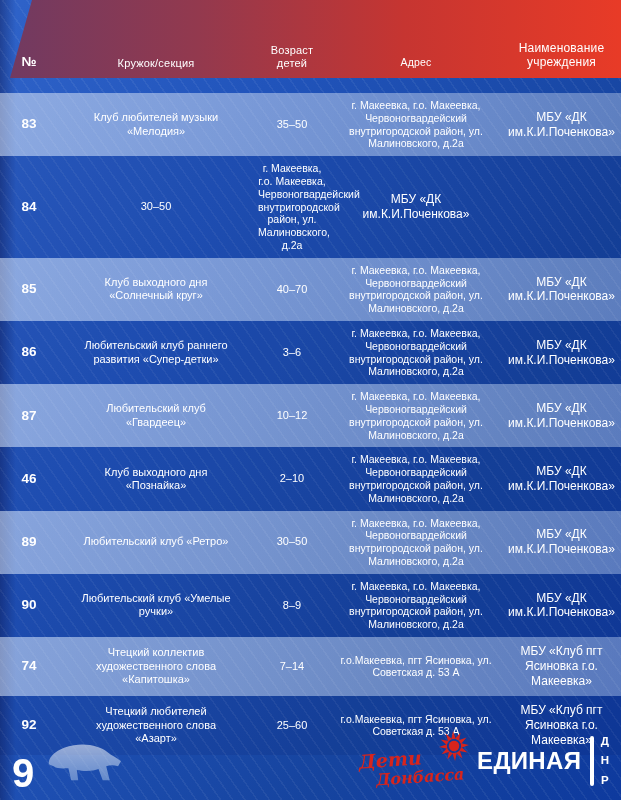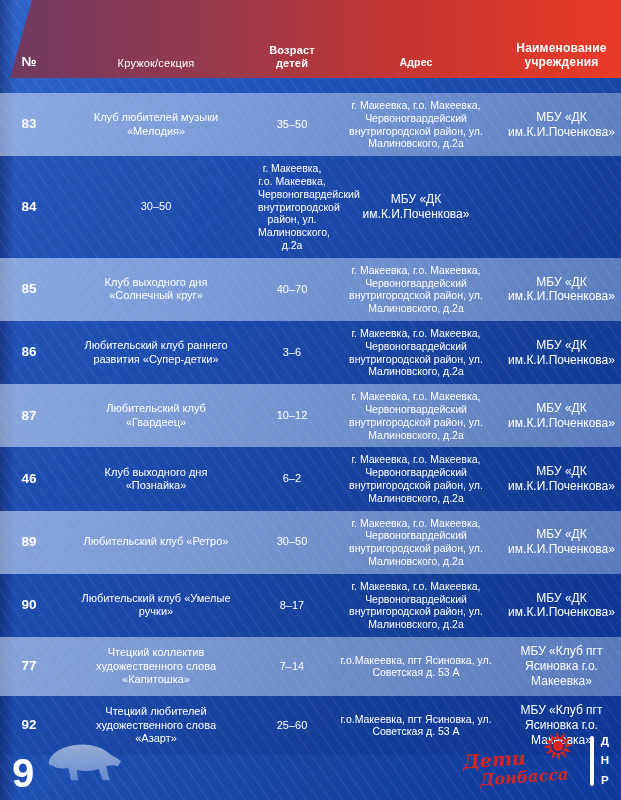--- a/index.html
+++ b/index.html
@@ -29,21 +29,21 @@
   
   .header{
     position:absolute;top:0;left:0;width:621px;height:78px;
     display:grid;grid-template-columns:var(--cols);align-items:end;
     padding-bottom:9px;
     background:linear-gradient(90deg,var(--header_left) 0%,#93394e 32%,#c63531 65%,var(--header_right) 100%);
     clip-path:polygon(32px 0, 100% 0, 100% 100%, 10px 100%);
     z-index:2;
   }
   .hcell{
-    text-align:center;font-weight:bold;font-size:14.5px;line-height:1.12;
+    text-align:center;font-weight:normal;font-size:14.5px;line-height:1.12;
     letter-spacing:0.2px;
   }
   .hcell.c-age{padding:0 2px;}
   .hcell.c-inst{padding:0 2px;}
   
   .table{position:absolute;top:93px;left:0;width:621px;z-index:1;}
   .row{
     display:grid;grid-template-columns:var(--cols);align-items:center;
     min-height:59px;padding:6px 0;
   }
@@ -127,40 +127,40 @@
       <div class="row row-light">
       <div class="cell c-num">87</div>
       <div class="cell c-club">Любительский клуб «Гвардеец»</div>
       <div class="cell c-age">10–12</div>
       <div class="cell c-addr">г. Макеевка, г.о. Макеевка, Червоногвардейский внутригородской район, ул. Малиновского, д.2а</div>
       <div class="cell c-inst">МБУ «ДК им.К.И.Поченкова»</div>
     </div>
       <div class="row row-dark">
       <div class="cell c-num">46</div>
       <div class="cell c-club">Клуб выходного дня «Познайка»</div>
-      <div class="cell c-age">6–2</div>
+      <div class="cell c-age">2–10</div>
       <div class="cell c-addr">г. Макеевка, г.о. Макеевка, Червоногвардейский внутригородской район, ул. Малиновского, д.2а</div>
       <div class="cell c-inst">МБУ «ДК им.К.И.Поченкова»</div>
     </div>
       <div class="row row-light">
       <div class="cell c-num">89</div>
       <div class="cell c-club">Любительский клуб «Ретро»</div>
       <div class="cell c-age">30–50</div>
       <div class="cell c-addr">г. Макеевка, г.о. Макеевка, Червоногвардейский внутригородской район, ул. Малиновского, д.2а</div>
       <div class="cell c-inst">МБУ «ДК им.К.И.Поченкова»</div>
     </div>
       <div class="row row-dark">
       <div class="cell c-num">90</div>
       <div class="cell c-club">Любительский клуб «Умелые ручки»</div>
-      <div class="cell c-age">8–17</div>
-      <div class="cell c-addr">г. Макеевка, г.о. Макеевка, Червоногвардейский внутригородской район, ул. Малиновского, д.2а</div>
-      <div class="cell c-inst">МБУ «ДК им.К.И.Поченкова»</div>
-    </div>
-      <div class="row row-light">
-      <div class="cell c-num">77</div>
+      <div class="cell c-age">8–9</div>
+      <div class="cell c-addr">г. Макеевка, г.о. Макеевка, Червоногвардейский внутригородской район, ул. Малиновского, д.2а</div>
+      <div class="cell c-inst">МБУ «ДК им.К.И.Поченкова»</div>
+    </div>
+      <div class="row row-light">
+      <div class="cell c-num">74</div>
       <div class="cell c-club">Чтецкий коллектив художественного слова «Капитошка»</div>
       <div class="cell c-age">7–14</div>
       <div class="cell c-addr">г.о.Макеевка, пгт Ясиновка, ул. Советская д. 53 А</div>
       <div class="cell c-inst">МБУ «Клуб пгт Ясиновка г.о. Макеевка»</div>
     </div>
       <div class="row row-dark">
       <div class="cell c-num">92</div>
       <div class="cell c-club">Чтецкий любителей художественного слова «Азарт»</div>
       <div class="cell c-age">25–60</div>
       <div class="cell c-addr">г.о.Макеевка, пгт Ясиновка, ул. Советская д. 53 А</div>
@@ -209,20 +209,21 @@
               <path d="M16,1 L18.2,9 L13.8,9 Z" transform="rotate(270 16 16)"></path>
               <path d="M16,1 L18.2,9 L13.8,9 Z" transform="rotate(300 16 16)"></path>
               <path d="M16,1 L18.2,9 L13.8,9 Z" transform="rotate(330 16 16)"></path>
             </g>
           </g>
         </svg>
         <div class="deti-l1">Дети</div>
         <div class="deti-l2">Донбасса</div>
       </div>
       <div class="party">
+        <div>ЕДИНАЯ</div>
       </div>
       <div class="divider"></div>
       <div class="dnr">
           <div>Д</div>
           <div>Н</div>
           <div>Р</div>
         </div>
     </div>
   </footer>
 

